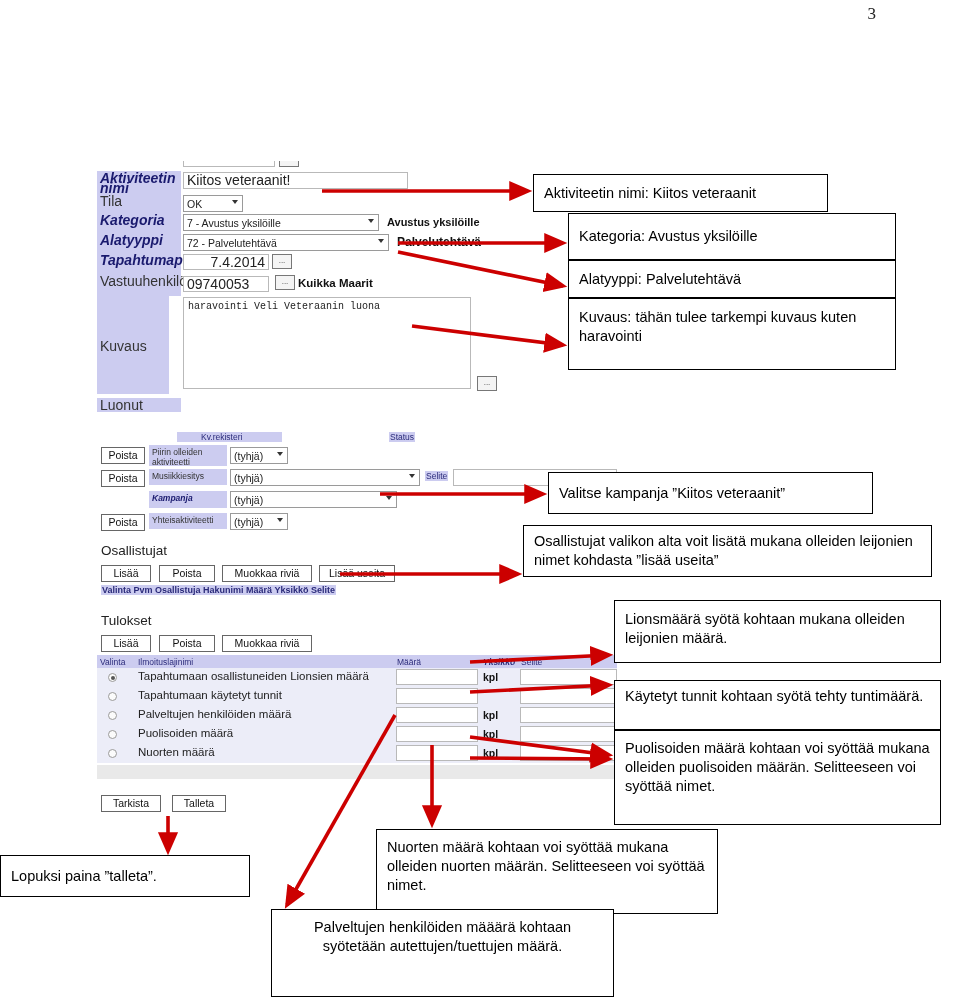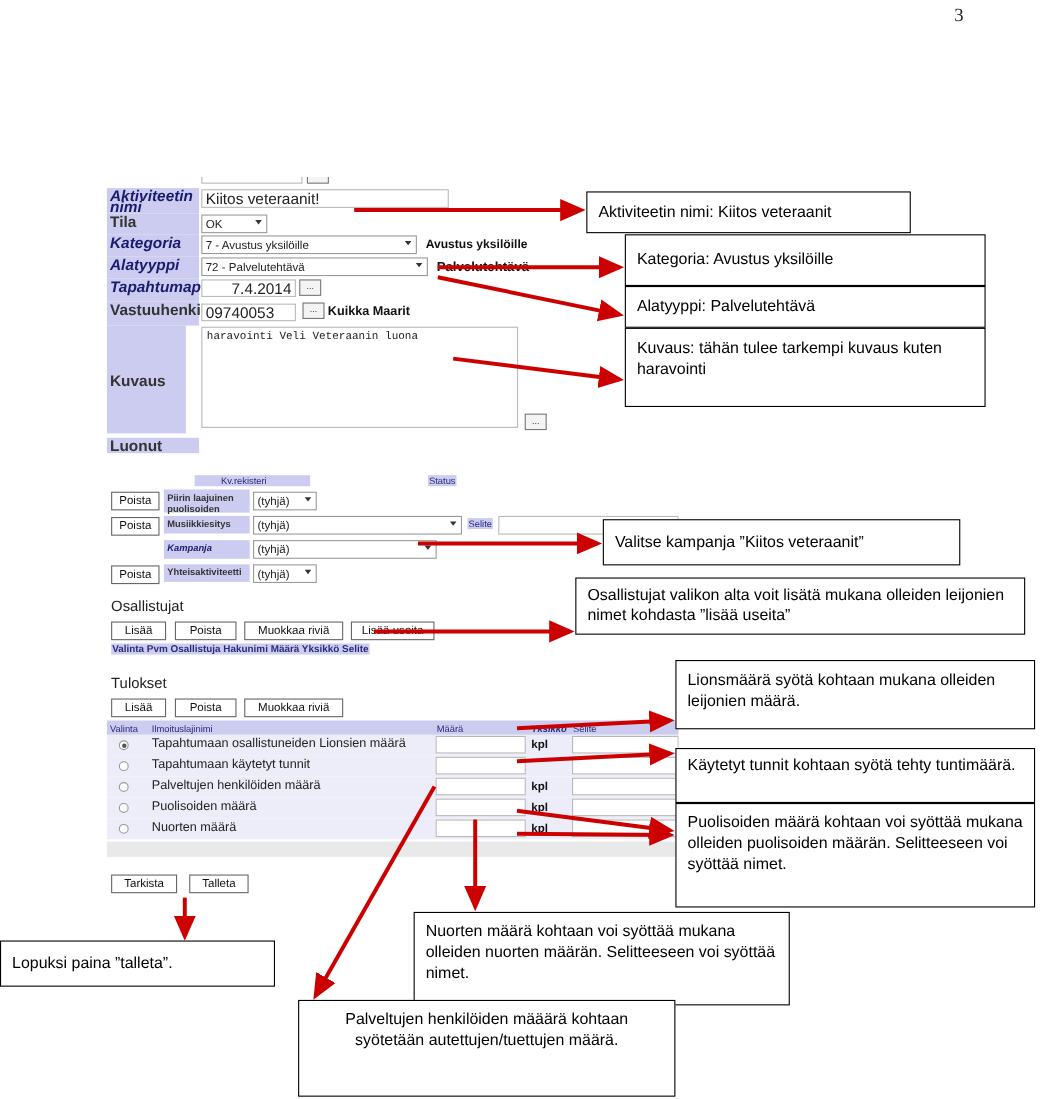--- a/index.html
+++ b/index.html
@@ -29,21 +29,21 @@
   .lblcell{
     background:#ccccf0;
     color:#1a1a6e;
     font-size:14px;
     font-weight:bold;
     font-style:italic;
     line-height:10px;
     padding:2px 3px;
     box-sizing:border-box;
   }
-  .lblcell.plain{font-weight:bold;font-style:normal;color:#333;}
+  .lblcell.plain{font-weight:normal;font-style:normal;color:#333;}
   .inp{
     border:1px solid #b9b9b9;
     background:#fff;
     font-size:14px;
     color:#222;
     box-sizing:border-box;
     padding:1px 3px;
     height:16px;
     line-height:13px;
     position:absolute;
@@ -152,21 +152,21 @@
     <div class="lblcell plain" style="position:absolute;left:0;top:135px;width:72px;height:98px;line-height:96px;">Kuvaus</div>
     <div class="ta" style="left:86px;top:136px;width:288px;height:92px;">haravointi Veli Veteraanin luona</div>
     <div class="dots" style="left:380px;top:215px;">...</div>
 
     <div class="lblcell plain" style="position:absolute;left:0;top:237px;width:84px;height:14px;">Luonut</div>
 
     <div class="smallhdr" style="left:80px;top:271px;width:80px;padding-left:24px;">Kv.rekisteri</div>
     <div class="smallhdr" style="left:292px;top:271px;">Status</div>
 
     <div class="btn" style="left:4px;top:286px;width:44px;">Poista</div>
-    <div class="lblcell plain" style="position:absolute;left:52px;top:284px;width:78px;height:21px;font-size:8.5px;">Piirin laajuinen puolisoiden</div>
+    <div class="lblcell plain" style="position:absolute;left:52px;top:284px;width:78px;height:21px;font-size:8.5px;">Piirin olleiden aktiviteetti</div>
     <div class="sel" style="left:133px;top:286px;width:58px;">
       <span>(tyhjä)</span>
       <span class="arrow"></span>
     </div>
 
     <div class="btn" style="left:4px;top:309px;width:44px;">Poista</div>
     <div class="lblcell plain" style="position:absolute;left:52px;top:308px;width:78px;height:16px;font-size:8.5px;">Musiikkiesitys</div>
     <div class="sel" style="left:133px;top:308px;width:190px;">
       <span>(tyhjä)</span>
       <span class="arrow"></span>

